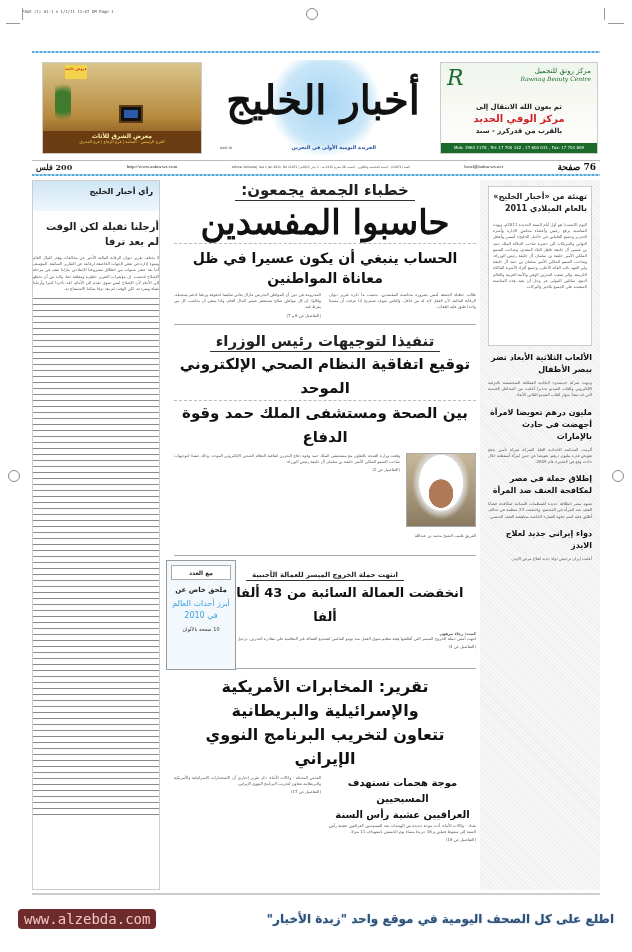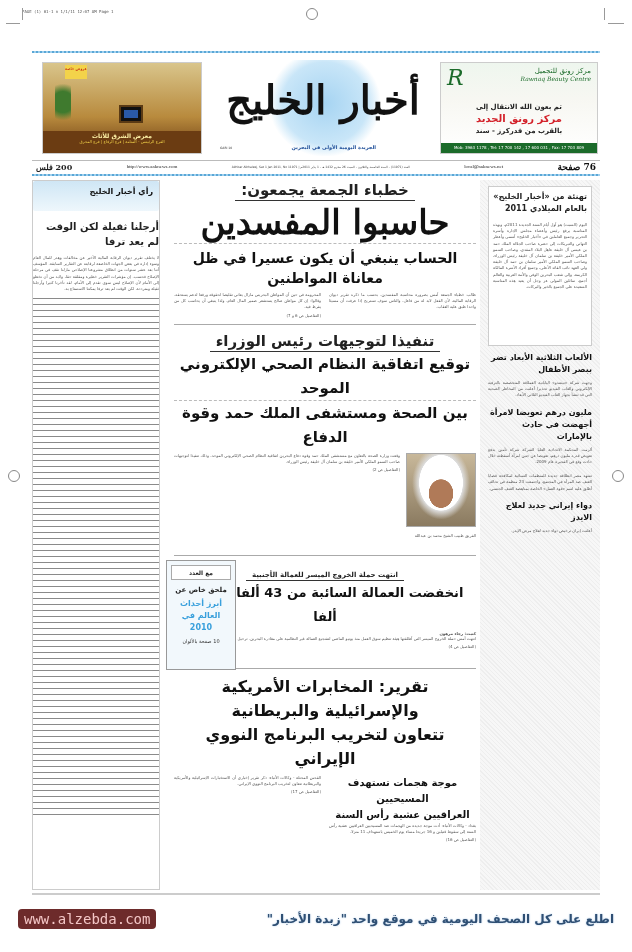--- a/index.html
+++ b/index.html
@@ -53,21 +53,21 @@
   .cols2 > div { flex: 1; }
   .ref { font-size: 4px; color: #555; margin-top: 2px; }
   .rule { border-top: 1px solid #aaa; margin: 6px 0; }
   .col-left { position: absolute; left: 0; top: 130px; width: 128px; height: 710px; border: 1px solid #ccc; padding: 0; }
   .opinion-head { height: 30px; background: linear-gradient(180deg, #cfe6f5, #eef7fc); border-radius: 2px; padding: 6px; font-size: 8px; font-weight: bold; color: #111; }
   .opinion-title { text-align: right; font-size: 10px; font-weight: bold; line-height: 15px; margin: 8px 0 6px; }
   .photo { position: absolute; width: 70px; height: 74px; background: radial-gradient(ellipse at 50% 55%, #b07a58 0 25%, transparent 26%), radial-gradient(ellipse at 50% 40%, #fff 0 45%, #ddd 46%, transparent 60%), linear-gradient(180deg, #c8b89a, #8a7a60); border: 1px solid #aaa; }
   .supp { position: absolute; width: 70px; height: 110px; border: 1px solid #999; background: #f2f8fc; text-align: center; padding: 4px; }
   .supp .s1 { font-size: 6px; font-weight: bold; border: 1px solid #aaa; padding: 3px; background: #fff; }
   .supp .s2 { font-size: 7px; font-weight: bold; margin-top: 6px; }
-  .supp .s3 { font-size: 8px; font-weight: bold; color: #3aa0dc; margin-top: 4px; line-height: 12px; }
+  .supp .s3 { font-size: 8px; font-weight: normal; color: #3aa0dc; margin-top: 4px; line-height: 12px; }
   .supp .s4 { font-size: 5px; color: #333; margin-top: 4px; }
   .banner { position: absolute; left: 18px; right: 18px; top: 905px; height: 28px; display: flex; align-items: center; justify-content: space-between; direction: ltr; }
   .banner .site { font-family: "DejaVu Sans Mono", monospace; font-size: 14px; font-weight: normal; color: #f3c6c6; background: #6d2b2b; padding: 2px 6px; border-radius: 4px; }
   .banner .slogan { font-size: 12px; font-weight: bold; color: #2f4f73; text-shadow: 0 0 2px #a9c7e6; direction: rtl; }
 </style>
 </head>
 <body>
 
 <div class="print-meta">PAGE (1) 01-1 n  1/1/11  12:07 AM  Page 1</div>
 <div class="crop" style="left:22px;top:8px;width:1px;height:12px"></div>
@@ -98,21 +98,21 @@
     <div class="carib">GARI 10</div>
   </div>
 
   <div class="ad ad-rawnaq">
     <div class="R">R</div>
     <div class="logo">
       <span>مركز رونق للتجميل</span>
       <i>Rawnaq Beauty Centre</i>
     </div>
     <div class="l1">تم بعون الله الانتقال إلى</div>
-    <div class="l2">مركز رونق الجديد</div>
+    <div class="l2">مركز الوفي الجديد</div>
     <div class="l3">بالقرب من فدركرز - سند</div>
     <div class="l4">Mob: 3963 1178 , Tel: 17 700 142 , 17 600 031 , Fax: 17 703 809</div>
   </div>
 
   <div class="infobar">
     <span class="pages">76 صفحة</span>
     <span class="email">local@aaknews.net</span>
     <span class="issue">العدد (11971) - السنة الخامسة والثلاثون - السبت 26 محرم 1432 هـ - 1 يناير 2011م | Akhbar Alkhaleej, Sat 1 Jan 2011, No 11971</span>
     <span class="url">http://www.aaknews.com</span>
     <span class="price">200 فلس</span>
@@ -126,20 +126,21 @@
     </div>
     <div class="side-story">
       <h3>الألعاب الثلاثية الأبعاد تضر ببصر الأطفال</h3>
       <p class="txt">وجهت شركة «نينتندو» اليابانية العملاقة المتخصصة بالترفيه الإلكتروني والعاب الفيديو تحذيرا أعلنت من المخاطر الصحية التي قد تنشأ بجهاز العاب الفيديو الثلاثي الأبعاد.</p>
     </div>
     <div class="side-story">
       <h3>مليون درهم تعويضا لامرأة أجهضت في حادث بالإمارات</h3>
       <p class="txt">ألزمت المحكمة الاتحادية العليا الشركة شركة تأمين بدفع تعويض قدره مليون درهم، تعويضا عن جنين امرأة أسقطته خلال حادث وقع في الفجيرة عام 2009.</p>
     </div>
     <div class="side-story">
+      <h3>إطلاق حملة في مصر لمكافحة العنف ضد المرأة</h3>
       <p class="txt">تشهد مصر انطلاقة جديدة للمنظمات النسائية لمكافحة قضايا العنف ضد المرأة في المجتمع، واجتمعت 23 منظمة في تحالف أطلق عليه اسم «قوة العمل» الخاصة بمناهضة العنف الجنسي.</p>
     </div>
     <div class="side-story">
       <h3>دواء إيراني جديد لعلاج الايدز</h3>
       <p class="txt">أعلنت إيران ترخيص دواء جديد لعلاج مرض الإيدز.</p>
     </div>
   </div>
 
   <div class="col-center">
     <div class="kicker-wrap">

